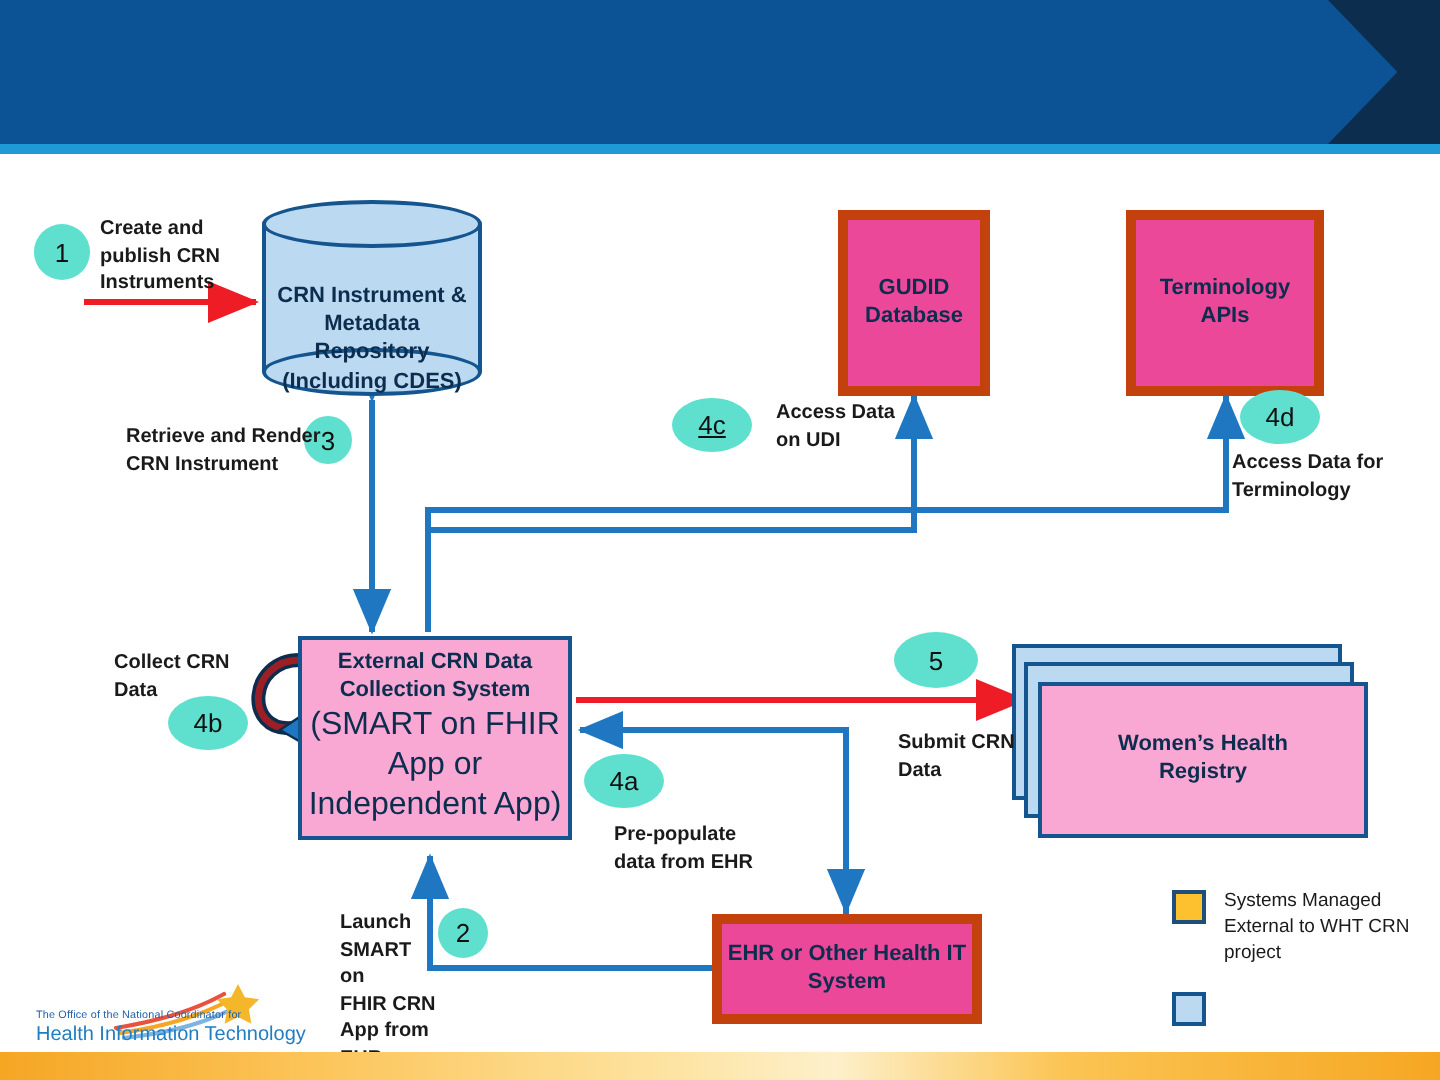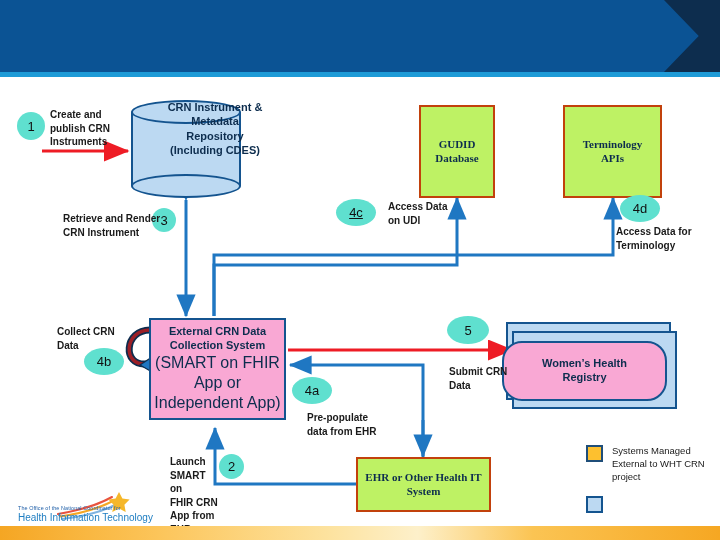--- a/index.html
+++ b/index.html
@@ -24,35 +24,35 @@
     background:linear-gradient(90deg,#f5a623 0%,#fcc55a 20%,#fde3a0 48%,#fdeec4 60%,#fbc košík 70%,#f7ae2a 100%);
     background:linear-gradient(90deg,#f5a623 0%,#fcc55a 22%,#fde3a0 48%,#fdeec4 60%,#fbc košík 0%);
     background:linear-gradient(90deg,#f5a623 0%,#fbc košík 0%);
     background:linear-gradient(90deg,#f5a623 0%,#fcc55a 22%,#fde3a0 46%,#fdf0ca 58%,#fcd border 0%);
     background:linear-gradient(90deg,#f5a623 0%,#fcc55a 22%,#fde3a0 46%,#fdf0ca 58%,#fbc453 74%,#f6a722 100%);}
 
   
   .node{position:absolute;box-sizing:border-box;display:flex;align-items:center;
     justify-content:center;text-align:center;line-height:1.25;}
   .blue-box{background:#f9a8d4;border:2px solid #14548f;}
-  .orange-box{background:#bef264;border:2px solid #c2410c;color:#1a1a1a;font-family:Liberation Serif, serif;}
+  .orange-box{background:#ec4899;border:5px solid #c2410c;color:#1a1a1a;}
   .node-title{font-weight:bold;font-size:11px;color:#0d2d4e;}
   .node-sub{font-weight:normal;font-size:16px;color:#0d2d4e;}
 
   
   .cyl{position:absolute;}
   .cyl-body{position:absolute;left:0;top:12px;width:100%;height:calc(100% - 24px);
     background:#bcd9f2;border-left:2px solid #14548f;border-right:2px solid #14548f;box-sizing:border-box;}
   .cyl-top{position:absolute;left:0;top:0;width:100%;height:24px;border-radius:50%;
     background:#bcd9f2;border:2px solid #14548f;box-sizing:border-box;}
   .cyl-bot{position:absolute;left:0;bottom:0;width:100%;height:24px;border-radius:50%;
     background:#bcd9f2;border:2px solid #14548f;box-sizing:border-box;}
   .cyl-label{position:absolute;left:0;top:0;width:100%;height:100%;
-    display:flex;align-items:flex-start;justify-content:center;text-align:center;
-    font-weight:bold;font-size:11px;color:#0d2d4e;line-height:1.3;padding:0 6px;box-sizing:border-box;margin-left:29px;}
+    display:flex;align-items:flex-end;justify-content:center;text-align:center;
+    font-weight:bold;font-size:11px;color:#0d2d4e;line-height:1.3;padding:0 6px;box-sizing:border-box;}
 
   
   .badge{position:absolute;background:#5fe0cf;border-radius:50%;
     display:flex;align-items:center;justify-content:center;
     font-size:13px;color:#111;}
 
   
   .lbl{position:absolute;font-size:10px;color:#1a1a1a;line-height:1.35;font-weight:bold;}
 
   svg.ovl{position:absolute;left:0;top:0;width:720px;height:540px;overflow:visible;pointer-events:none;}
@@ -174,21 +174,21 @@
       </div>
       <div class="node-sub">
         <span>(SMART on FHIR App or</span><br>
         <span>Independent App)</span>
       </div>
     </div>
   </div>
 
   <div class="stack-card" style="left:506px;top:322px;width:165px;height:78px;"></div>
   <div class="stack-card" style="left:512px;top:331px;width:165px;height:78px;"></div>
-  <div class="node blue-box" style="left:502px;top:341px;width:165px;height:60px;border-radius:20px;">
+  <div class="node blue-box" style="left:519px;top:341px;width:165px;height:78px;">
     <div class="node-title">
       <span>Women’s Health</span><br>
       <span>Registry</span>
     </div>
   </div>
 
   <div class="node orange-box" style="left:356px;top:457px;width:135px;height:55px;">
     <div class="node-title">
       <span>EHR or Other Health IT</span><br>
       <span>System</span>

